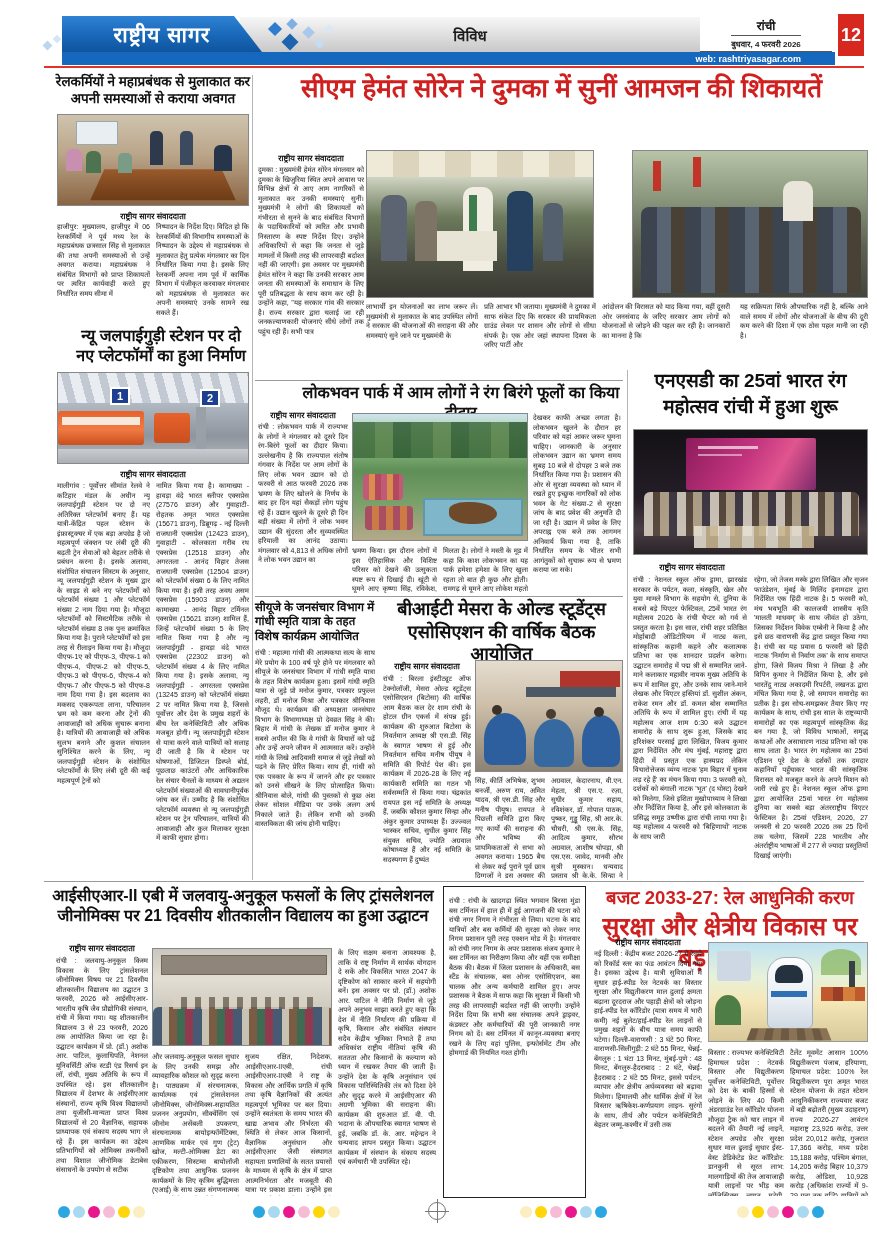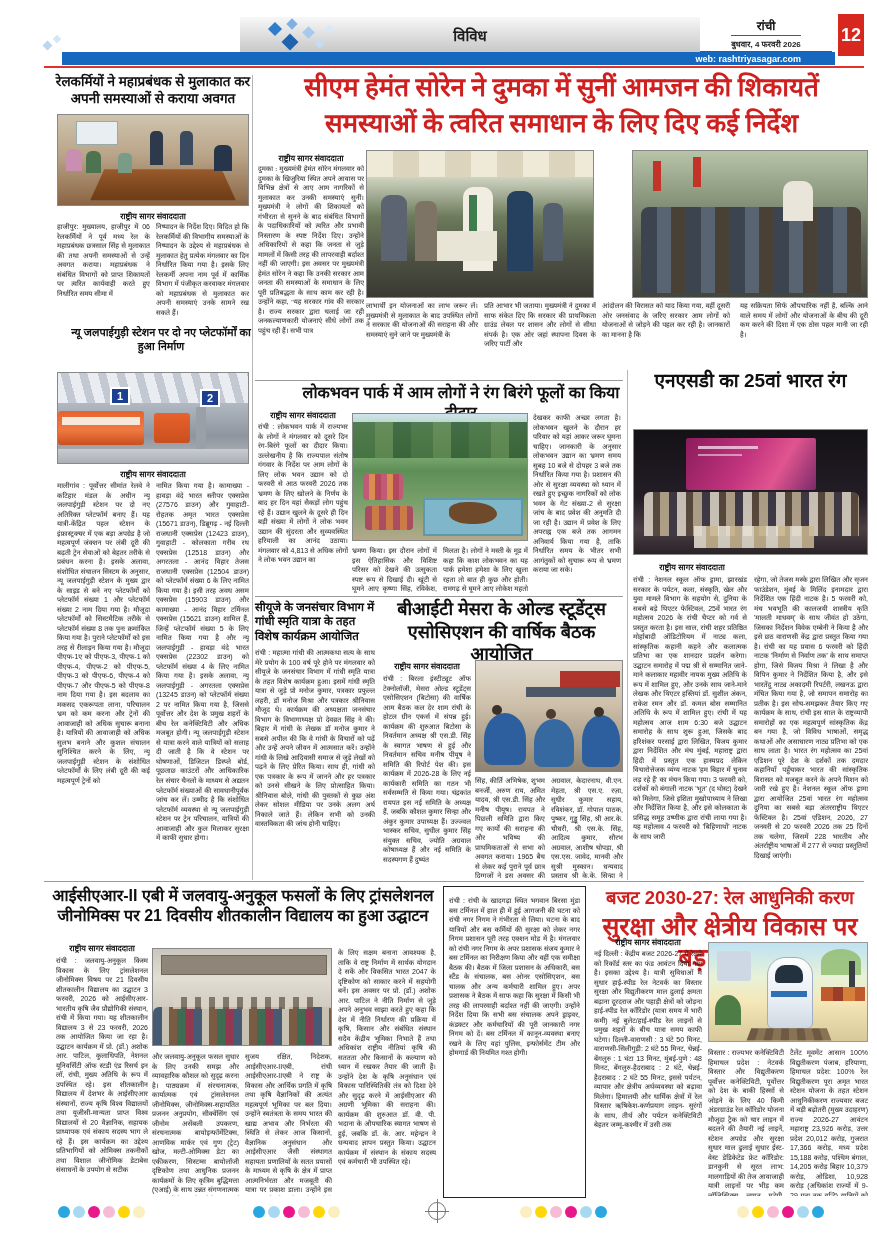--- a/index.html
+++ b/index.html
@@ -39,20 +39,23 @@
   .register:after{top:50%;left:-4px;height:1px;width:24px;margin-top:-0.5px;}
 </style>
 </head>
 <body>
 
 <div class="page">
 
   <div class="abs" style="left:0;top:0;width:877px;height:70px;">
     <div class="abs gray-band" style="left:240px;top:17px;width:460px;height:35px;">
       <span>विविध</span>
+    </div>
+    <div class="abs logo-box" style="left:62px;top:16px;width:200px;height:36px;">
+      <span>राष्ट्रीय सागर</span>
     </div>
 
     <div class="abs" style="left:262px;top:16px;width:90px;height:38px;">
       <div class="diamond" style="left:8px;top:8px;width:10px;height:10px;background:#2e7ccc;"></div>
       <div class="diamond" style="left:26px;top:4px;width:8px;height:8px;background:#7fb0e2;"></div>
       <div class="diamond" style="left:22px;top:20px;width:12px;height:12px;background:#1e63ae;"></div>
       <div class="diamond" style="left:42px;top:12px;width:9px;height:9px;background:#a9c9ec;"></div>
       <div class="diamond" style="left:54px;top:24px;width:7px;height:7px;background:#c4dcf4;"></div>
       <div class="diamond" style="left:64px;top:10px;width:6px;height:6px;background:#d8e8f8;"></div>
     </div>
@@ -90,23 +93,22 @@
       <div class="pel" style="left:92px;top:16px;width:13px;height:34px;background:#2e3a4c;border-radius:5px 5px 0 0;"></div>
       <div class="pel" style="left:122px;top:16px;width:13px;height:34px;background:#3c4a60;border-radius:5px 5px 0 0;"></div>
       <div class="pel" style="left:156px;top:30px;width:18px;height:26px;background:#27354a;border-radius:6px 6px 0 0;"></div>
       <div class="pel" style="left:60px;top:38px;width:14px;height:20px;background:#7a9c86;border-radius:5px 5px 0 0;"></div>
     </div>
     <div class="byline" style="position:absolute;left:0;top:136px;width:100%;">राष्ट्रीय सागर संवाददाता</div>
     <div class="bt abs" style="left:2px;top:148px;width:93px;height:102px;">हाजीपुर: मुख्यालय, हाजीपुर में 06 रेलकर्मियों ने पूर्व मध्य रेल के महाप्रबंधक छत्रसाल सिंह से मुलाकात की तथा अपनी समस्याओं से उन्हें अवगत कराया। महाप्रबंधक ने संबंधित विभागों को प्राप्त शिकायतों पर त्वरित कार्यवाही करते हुए निर्धारित समय सीमा में</div>
     <div class="bt abs" style="left:101px;top:148px;width:93px;height:102px;">निष्पादन के निर्देश दिए। विदित हो कि रेलकर्मियों की विभागीय समस्याओं के निष्पादन के उद्देश्य से महाप्रबंधक से मुलाकात हेतु प्रत्येक मंगलवार का दिन निर्धारित किया गया है। इसके लिए रेलकर्मी अपना नाम पूर्व में कार्मिक विभाग में पंजीकृत करवाकर मंगलवार को महाप्रबंधक से मुलाकात कर अपनी समस्याएं उनके सामने रख सकते हैं।</div>
   </div>
 
-  <div class="abs" style="left:255px;top:72px;width:613px;height:308px;font-family:Liberation Serif, serif;">
+  <div class="abs" style="left:255px;top:72px;width:613px;height:308px;">
     <div class="hl hl-red" style="font-size:26px;">सीएम हेमंत सोरेन ने दुमका में सुनीं आमजन की शिकायतें</div>
-    <div class="hl hl-red" style="font-size:26px;margin-top:3px;">समस्याओं के त्वरित समाधान के लिए दिए कई निर्देश</div>
     <div class="byline" style="position:absolute;left:3px;top:80px;width:106px;">राष्ट्रीय सागर संवाददाता</div>
     <div class="bt abs" style="left:3px;top:93px;width:106px;height:212px;">दुमका : मुख्यमंत्री हेमंत सोरेन मंगलवार को दुमका के खिजुरिया स्थित अपने आवास पर विभिन्न क्षेत्रों से आए आम नागरिकों से मुलाकात कर उनकी समस्याएं सुनीं। मुख्यमंत्री ने लोगों की शिकायतों को गंभीरता से सुनने के बाद संबंधित विभागों के पदाधिकारियों को त्वरित और प्रभावी निस्तारण के स्पष्ट निर्देश दिए। उन्होंने अधिकारियों से कहा कि जनता से जुड़े मामलों में किसी तरह की लापरवाही बर्दाश्त नहीं की जाएगी। इस अवसर पर मुख्यमंत्री हेमंत सोरेन ने कहा कि उनकी सरकार आम जनता की समस्याओं के समाधान के लिए पूरी प्रतिबद्धता के साथ काम कर रही है। उन्होंने कहा, ''यह सरकार गांव की सरकार है। राज्य सरकार द्वारा चलाई जा रही जनकल्याणकारी योजनाएं सीधे लोगों तक पहुंच रही हैं। सभी पात्र</div>
     <div class="photo abs" style="left:111px;top:78px;width:228px;height:148px;background:linear-gradient(180deg,#e7e2d2 0%,#cfd4c2 18%,#6d7b5c 45%,#4b4f41 75%,#3a3a33 100%);">
       <div class="pel" style="left:0;top:0;width:100%;height:26px;background:repeating-linear-gradient(90deg,#efe9d8 0 26px,#ddd4bd 26px 52px);"></div>
       <div class="pel" style="left:14px;top:44px;width:26px;height:66px;background:#5b6470;border-radius:9px 9px 0 0;"></div>
       <div class="pel" style="left:48px;top:50px;width:22px;height:60px;background:#7d7466;border-radius:8px 8px 0 0;"></div>
       <div class="pel" style="left:96px;top:36px;width:30px;height:84px;background:#f1ede2;border-radius:10px 10px 0 0;"></div>
       <div class="pel" style="left:102px;top:44px;width:8px;height:44px;background:#3f7d4e;"></div>
       <div class="pel" style="left:140px;top:40px;width:26px;height:80px;background:#25415f;border-radius:9px 9px 0 0;"></div>
       <div class="pel" style="left:176px;top:52px;width:20px;height:58px;background:#55606e;border-radius:8px 8px 0 0;"></div>
@@ -118,21 +120,21 @@
       <div class="pel" style="left:8px;top:56px;width:220px;height:86px;background:repeating-linear-gradient(90deg,#3c4450 0 16px,#586472 16px 30px,#4a4136 30px 44px);border-radius:8px 8px 0 0;"></div>
       <div class="pel" style="left:150px;top:30px;width:30px;height:40px;background:#e9e5da;border-radius:10px 10px 0 0;"></div>
     </div>
     <div class="bt abs" style="left:111px;top:230px;width:112px;height:74px;">लाभार्थी इन योजनाओं का लाभ जरूर लें। मुख्यमंत्री से मुलाकात के बाद उपस्थित लोगों ने सरकार की योजनाओं की सराहना की और समस्याएं सुने जाने पर मुख्यमंत्री के</div>
     <div class="bt abs" style="left:229px;top:230px;width:112px;height:74px;">प्रति आभार भी जताया। मुख्यमंत्री ने दुमका में साफ संकेत दिए कि सरकार की प्राथमिकता ग्राउंड लेवल पर शासन और लोगों से सीधा संपर्क है। एक ओर जहां स्थापना दिवस के जरिए पार्टी और</div>
     <div class="bt abs" style="left:347px;top:230px;width:128px;height:74px;">आंदोलन की विरासत को याद किया गया, वहीं दूसरी ओर जनसंवाद के जरिए सरकार आम लोगों को योजनाओं से जोड़ने की पहल कर रही है। जानकारों का मानना है कि</div>
     <div class="bt abs" style="left:485px;top:230px;width:128px;height:74px;">यह सक्रियता सिर्फ औपचारिक नहीं है, बल्कि आने वाले समय में लोगों और योजनाओं के बीच की दूरी कम करने की दिशा में एक ठोस पहल मानी जा रही है।</div>
   </div>
 
   <div class="abs" style="left:55px;top:326px;width:196px;height:554px;">
-    <div class="hl" style="font-size:11px;line-height:1.25;margin-left:16px;">न्यू जलपाईगुड़ी स्टेशन पर दो नए प्लेटफॉर्मों का हुआ निर्माण</div>
+    <div class="hl" style="font-size:16px;line-height:1.25;margin-left:16px;">न्यू जलपाईगुड़ी स्टेशन पर दो नए प्लेटफॉर्मों का हुआ निर्माण</div>
     <div class="photo abs" style="left:2px;top:46px;width:192px;height:92px;background:linear-gradient(180deg,#d8dce2 0%,#aab2bc 40%,#8e959e 70%,#b9bcc0 100%);">
       <div class="pel" style="left:0;top:0;width:100%;height:30px;background:repeating-linear-gradient(75deg,#e9edf2 0 10px,#c2c9d2 10px 18px);"></div>
       <div class="pel" style="left:0;top:38px;width:86px;height:34px;background:linear-gradient(180deg,#e8622c 0%,#f07a42 55%,#c94f1f 100%);border-radius:3px;"></div>
       <div class="pel" style="left:4px;top:44px;width:78px;height:8px;background:#f6e9dc;"></div>
       <div class="pel" style="left:96px;top:40px;width:36px;height:30px;background:linear-gradient(180deg,#e8622c,#c94f1f);border-radius:3px;"></div>
       <div class="sign" style="left:52px;top:14px;width:16px;height:14px;">1</div>
       <div class="sign" style="left:142px;top:16px;width:16px;height:14px;">2</div>
       <div class="pel" style="left:138px;top:34px;width:10px;height:44px;background:#9aa0a8;"></div>
       <div class="pel" style="left:0;top:76px;width:100%;height:16px;background:linear-gradient(180deg,#c8cbcf,#a8abb0);"></div>
     </div>
@@ -152,20 +154,21 @@
       <div class="pel" style="left:96px;top:88px;width:48px;height:22px;background:#6e4a2a;border-radius:40% 60% 50% 50%;"></div>
       <div class="pel" style="left:12px;top:92px;width:48px;height:24px;background:repeating-linear-gradient(90deg,#a84d62 0 7px,#cc7a46 7px 14px);border-radius:4px;"></div>
     </div>
     <div class="bt abs" style="left:97px;top:163px;width:85px;height:48px;">भ्रमण किया। इस दौरान लोगों में इस ऐतिहासिक और विशिष्ट परिसर को देखने की उत्सुकता स्पष्ट रूप से दिखाई दी। खूंटी से घूमने आए कृष्णा सिंह, रविकेश, प्रदीप कुमार महतो, रांची निवासी राजन हेम्ब्रम सहित अन्य लोगों ने बताया कि यहां आकर काफी सुकून</div>
     <div class="bt abs" style="left:188px;top:163px;width:85px;height:48px;">मिलता है। लोगों ने मस्ती के मूड में कहा कि काश लोकभवन का यह पार्क हमेशा हमेशा के लिए खुला रहता तो बात ही कुछ और होती। रामगढ़ से घूमने आए लोकेश महतो और उनके परिवार के सदस्यों ने बताया कि यहां के रंग बिरंगे फूलों को</div>
     <div class="bt abs" style="left:278px;top:30px;width:88px;height:181px;">देखकर काफी अच्छा लगता है। लोकभवन खुलने के दौरान हर परिवार को यहां आकर जरूर घूमना चाहिए। जानकारी के अनुसार लोकभवन उद्यान का भ्रमण समय सुबह 10 बजे से दोपहर 3 बजे तक निर्धारित किया गया है। प्रशासन की ओर से सुरक्षा व्यवस्था को ध्यान में रखते हुए इच्छुक नागरिकों को लोक भवन के गेट संख्या-2 से सुरक्षा जांच के बाद प्रवेश की अनुमति दी जा रही है। उद्यान में प्रवेश के लिए अपराह्न एक बजे तक आगमन अनिवार्य किया गया है, ताकि निर्धारित समय के भीतर सभी आगंतुकों को सुचारू रूप से भ्रमण कराया जा सके।</div>
   </div>
 
   <div class="abs" style="left:633px;top:369px;width:235px;height:511px;">
     <div class="hl" style="font-size:19px;">एनएसडी का 25वां भारत रंग</div>
+    <div class="hl" style="font-size:19px;margin-top:2px;">महोत्सव रांची में हुआ शुरू</div>
     <div class="photo abs" style="left:0;top:60px;width:235px;height:126px;background:linear-gradient(180deg,#141216 0%,#241d26 55%,#4a3f45 80%,#2a2328 100%);">
       <div class="pel" style="left:52px;top:8px;width:130px;height:52px;background:linear-gradient(120deg,#8c1c5c 0%,#c2347e 45%,#e0558f 70%,#7c2a6a 100%);border-radius:2px;"></div>
       <div class="pel" style="left:64px;top:16px;width:60px;height:3px;background:#f2d7e6;opacity:.8;"></div>
       <div class="pel" style="left:64px;top:24px;width:44px;height:2px;background:#f2d7e6;opacity:.6;"></div>
       <div class="pel" style="left:10px;top:62px;width:215px;height:44px;background:repeating-linear-gradient(90deg,#d8cfc2 0 9px,#5a4a3e 9px 16px,#b9a98f 16px 25px,#403a46 25px 33px);border-radius:6px 6px 0 0;opacity:.9;"></div>
       <div class="pel" style="left:60px;top:96px;width:120px;height:22px;background:repeating-linear-gradient(90deg,#e8e2d4 0 12px,#cbb891 12px 24px);opacity:.85;"></div>
     </div>
     <div class="byline" style="position:absolute;left:0;top:192px;width:118px;">राष्ट्रीय सागर संवाददाता</div>
     <div class="bt abs" style="left:0;top:206px;width:114px;height:300px;">रांची : नेशनल स्कूल ऑफ ड्रामा, झारखंड सरकार के पर्यटन, कला, संस्कृति, खेल और युवा मामले विभाग के सहयोग से, दुनिया के सबसे बड़े थिएटर फेस्टिवल, 25वें भारत रंग महोत्सव 2026 के रांची चैप्टर को गर्व से प्रस्तुत करता है। इस साल, रांची शहर प्रतिष्ठित मोर्हाबादी ऑडिटोरियम में नाट्य कला, सांस्कृतिक कहानी कहने और कलात्मक प्रतिभा का एक शानदार प्रदर्शन करेगा। उद्घाटन समारोह में पद्म श्री से सम्मानित जाने-माने कलाकार महावीर नायक मुख्य अतिथि के रूप में शामिल हुए, और उनके साथ जाने-माने लेखक और थिएटर हस्तियां डॉ. सुशील अंकन, राकेश रमन और डॉ. कमल बोस सम्मानित अतिथि के रूप में शामिल हुए। रांची में यह महोत्सव आज शाम 6:30 बजे उद्घाटन समारोह के साथ शुरू हुआ, जिसके बाद हरिशंकर परसाई द्वारा लिखित, विजय कुमार द्वारा निर्देशित और मंच मुंबई, महाराष्ट्र द्वारा हिंदी में प्रस्तुत एक हास्यप्रद लेकिन विचारोत्तेजक व्यंग्य नाटक 'हम बिहार में चुनाव लड़ रहे हैं' का मंचन किया गया। 3 फरवरी को, दर्शकों को बंगाली नाटक 'भूत' (द घोस्ट) देखने को मिलेगा, जिसे इशिता मुखोपाध्याय ने लिखा और निर्देशित किया है, और इसे कोलकाता के प्रसिद्ध समूह उष्णीक द्वारा रांची लाया गया है। यह महोत्सव 4 फरवरी को 'बिहिणाथों' नाटक के साथ जारी</div>
     <div class="bt abs" style="left:121px;top:206px;width:114px;height:300px;">रहेगा, जो तेजस मस्के द्वारा लिखित और सृजन फाउंडेशन, मुंबई के मिलिंद इनामदार द्वारा निर्देशित एक हिंदी नाटक है। 5 फरवरी को, मंच भवभूति की कालजयी शास्त्रीय कृति 'मालती माधवम्' के साथ जीवंत हो उठेगा, जिसका निर्देशन विवेक एम्बेनी ने किया है और इसे छठ वाराणसी केंद्र द्वारा प्रस्तुत किया गया है। रांची का यह प्रवास 6 फरवरी को हिंदी नाटक 'निर्माण से निर्वाण तक' के साथ समाप्त होगा, जिसे विजय मिश्रा ने लिखा है और विपिन कुमार ने निर्देशित किया है, और इसे भारतेंदु नाट्य अकादमी रिपर्टरी, लखनऊ द्वारा मंचित किया गया है, जो समापन समारोह का प्रतीक है। इस सोच-समझकर तैयार किए गए कार्यक्रम के साथ, रांची इस साल के राष्ट्रव्यापी समारोहों का एक महत्वपूर्ण सांस्कृतिक केंद्र बन गया है, जो विविध भाषाओं, समृद्ध कथाओं और असाधारण नाट्य प्रतिभा को एक साथ लाता है। भारत रंग महोत्सव का 25वां एडिशन पूरे देश के दर्शकों तक दमदार कहानियाँ पहुँचाकर भारत की सांस्कृतिक विरासत को मजबूत करने के अपने मिशन को जारी रखे हुए है। नेशनल स्कूल ऑफ ड्रामा द्वारा आयोजित 25वां भारत रंग महोत्सव दुनिया का सबसे बड़ा अंतरराष्ट्रीय थिएटर फेस्टिवल है। 25वां एडिशन, 2026, 27 जनवरी से 20 फरवरी 2026 तक 25 दिनों तक चलेगा, जिसमें 228 भारतीय और अंतर्राष्ट्रीय भाषाओं में 277 से ज्यादा प्रस्तुतियाँ दिखाई जाएंगी।</div>
@@ -206,21 +209,21 @@
     <div class="bt abs" style="left:104px;top:166px;width:87px;height:144px;">और जलवायु-अनुकूल फसल सुधार के लिए उनकी समझ और व्यावहारिक कौशल को सुदृढ़ करना है। पाठ्यक्रम में संरचनात्मक, कार्यात्मक एवं ट्रांसलेशनल जीनोमिक्स, जीनोमिक्स-सहायतित प्रजनन अनुप्रयोग, सीक्वेंसिंग एवं जीनोम असेंबली उपकरण, संरचनात्मक बायोइन्फॉर्मेटिक्स, आणविक मार्कर एवं गुण (ट्रेट) खोज, मल्टी-ओमिक्स डेटा का एकीकरण, सिस्टम्स बायोलॉजी दृष्टिकोण तथा आधुनिक प्रजनन कार्यक्रमों के लिए कृत्रिम बुद्धिमत्ता (एआई) के साथ उन्नत संगणनात्मक उपकरणों के उपयोग जैसे महत्वपूर्ण विषयों को व्यापक रूप से शामिल किया गया है। अपने संबोधन में डॉ.</div>
     <div class="bt abs" style="left:197px;top:166px;width:87px;height:144px;">सुजय रक्षित, निदेशक, आईसीएआर-IIएबी, रांची आईसीएआर-IIएबी ने राष्ट्र के विकास और आर्थिक प्रगति में कृषि तथा कृषि वैज्ञानिकों की अत्यंत महत्वपूर्ण भूमिका पर बल दिया। उन्होंने स्वतंत्रता के समय भारत की खाद्य अभाव और निर्भरता की स्थिति से लेकर आज किसानों, वैज्ञानिक अनुसंधान और आईसीएआर जैसी संस्थागत सहायता प्रणालियों के सतत प्रयासों के माध्यम से कृषि के क्षेत्र में प्राप्त आत्मनिर्भरता और मजबूती की यात्रा पर प्रकाश डाला। उन्होंने इस बात पर जोर दिया कि वर्तमान पीढ़ी के वैज्ञानिकों को जलवायु परिवर्तन, संसाधनों की सीमाएं और बढ़ती खाद्य आवश्यकताओं जैसी उभरती चुनौतियों से निपटने</div>
     <div class="bt abs" style="left:290px;top:62px;width:98px;height:248px;">के लिए सक्षम बनाना आवश्यक है, ताकि वे राष्ट्र निर्माण में सार्थक योगदान दे सकें और विकसित भारत 2047 के दृष्टिकोण को साकार करने में सहयोगी बनें। इस अवसर पर प्रो. (डॉ.) अशोक आर. पाटिल ने नीति निर्माण से जुड़े अपने अनुभव साझा करते हुए कहा कि देश में नीति निर्धारण की प्रक्रिया में कृषि, किसान और संबंधित संस्थान सदैव केंद्रीय भूमिका निभाते हैं तथा अधिकांश राष्ट्रीय नीतियां कृषि की सततता और किसानों के कल्याण को ध्यान में रखकर तैयार की जाती हैं। उन्होंने देश के कृषि अनुसंधान एवं विकास पारिस्थितिकी तंत्र को दिशा देने और सुदृढ़ करने में आईसीएआर की अग्रणी भूमिका की सराहना की। कार्यक्रम की शुरुआत डॉ. वी. पी. भदाना के औपचारिक स्वागत भाषण से हुई, जबकि डॉ. के. आर. महेन्द्रन ने धन्यवाद ज्ञापन प्रस्तुत किया। उद्घाटन कार्यक्रम में संस्थान के संकाय सदस्य एवं कर्मचारी भी उपस्थित रहे।</div>
   </div>
 
   <div class="abs" style="left:443px;top:886px;width:143px;height:312px;border:1.5px solid #222;box-sizing:border-box;padding:4px 5px;">
     <div class="bt" style="margin-top:5px;height:232px;">रांची : रांची के खादगढ़ा स्थित भगवान बिरसा मुंडा बस टर्मिनल में हाल ही में हुई आगजनी की घटना को रांची नगर निगम ने गंभीरता से लिया। घटना के बाद यात्रियों और बस कर्मियों की सुरक्षा को लेकर नगर निगम प्रशासन पूरी तरह एक्शन मोड में है। मंगलवार को रांची नगर निगम के अपर प्रशासक संजय कुमार ने बस टर्मिनल का निरीक्षण किया और वहीं एक समीक्षा बैठक की। बैठक में जिला प्रशासन के अधिकारी, बस स्टैंड के संचालक, बस ओनर एसोसिएशन, बस चालक और अन्य कर्मचारी शामिल हुए। अपर प्रशासक ने बैठक में साफ कहा कि सुरक्षा में किसी भी तरह की लापरवाही बर्दाश्त नहीं की जाएगी। उन्होंने निर्देश दिया कि सभी बस संचालक अपने ड्राइवर, कंडक्टर और कर्मचारियों की पूरी जानकारी नगर निगम को दें। बस टर्मिनल में कानून-व्यवस्था बनाए रखने के लिए वहां पुलिस, इन्फोर्समेंट टीम और होमगार्ड की नियमित गश्त होगी।</div>
   </div>
 
   <div class="abs" style="left:592px;top:886px;width:276px;height:312px;">
-    <div class="hl hl-red" style="font-size:18.5px;">बजट 2030-27: रेल आधुनिकी करण</div>
+    <div class="hl hl-red" style="font-size:18.5px;">बजट 2033-27: रेल आधुनिकी करण</div>
     <div class="hl hl-red" style="font-size:25px;margin-top:2px;">सुरक्षा और क्षेत्रीय विकास पर बड़ा फोकस</div>
     <div class="byline" style="position:absolute;left:2px;top:50px;width:108px;">राष्ट्रीय सागर संवाददाता</div>
     <div class="bt abs" style="left:2px;top:63px;width:108px;height:247px;">नई दिल्ली : केंद्रीय बजट 2026-27 में रेलवे को रिकॉर्ड स्तर का फंड आवंटन दिया गया है। इसका उद्देश्य है। यात्री सुविधाओं में सुधार हाई-स्पीड रेल नेटवर्क का विस्तार सुरक्षा और विद्युतीकरण माल ढुलाई क्षमता बढ़ाना दूरदराज और पहाड़ी क्षेत्रों को जोड़ना हाई-स्पीड रेल कॉरिडोर (यात्रा समय में भारी कमी) नई बुलेट/हाई-स्पीड रेल लाइनों से प्रमुख शहरों के बीच यात्रा समय काफी घटेगा। दिल्ली-वाराणसी : 3 घंटे 50 मिनट, वाराणसी-सिलीगुड़ी: 2 घंटे 55 मिनट, चेन्नई-बेंगलुरु : 1 घंटा 13 मिनट, मुंबई-पुणे : 48 मिनट, बेंगलुरु-हैदराबाद : 2 घंटे, चेन्नई-हैदराबाद : 2 घंटे 55 मिनट, इससे पर्यटन, व्यापार और क्षेत्रीय अर्थव्यवस्था को बढ़ावा मिलेगा। हिमालयी और धार्मिक क्षेत्रों में रेल विस्तार ऋषिकेश-कर्णप्रयाग लाइन- सुरंगों के साथ, तीर्थ और पर्यटन कनेक्टिविटी बेहतर जम्मू-कश्मीर में उसी तक</div>
     <div class="photo abs" style="left:116px;top:56px;width:160px;height:100px;background:linear-gradient(180deg,#bfe2f2 0%,#e8f2d8 35%,#f5e7b8 60%,#d8c89a 100%);border:1px solid #999;">
       <div class="pel" style="left:8px;top:8px;width:34px;height:30px;background:#cdd8e4;border-radius:3px;"></div>
       <div class="pel" style="left:112px;top:6px;width:40px;height:26px;background:#8fba6a;border-radius:50% 50% 0 0;opacity:.8;"></div>
       <div class="pel" style="left:58px;top:14px;width:44px;height:70px;background:linear-gradient(180deg,#fdfdfd 0%,#e9eef4 60%,#cfd8e2 100%);border-radius:18px 18px 6px 6px;border:1px solid #9fb0c2;"></div>
       <div class="pel" style="left:66px;top:22px;width:28px;height:18px;background:#24313f;border-radius:10px 10px 4px 4px;"></div>
       <div class="pel" style="left:62px;top:48px;width:36px;height:6px;background:#2f6fb4;"></div>
       <div class="pel" style="left:112px;top:44px;width:44px;height:14px;background:repeating-linear-gradient(90deg,#c05a2e 0 12px,#9a3e2a 12px 22px,#d4803a 22px 34px);"></div>

